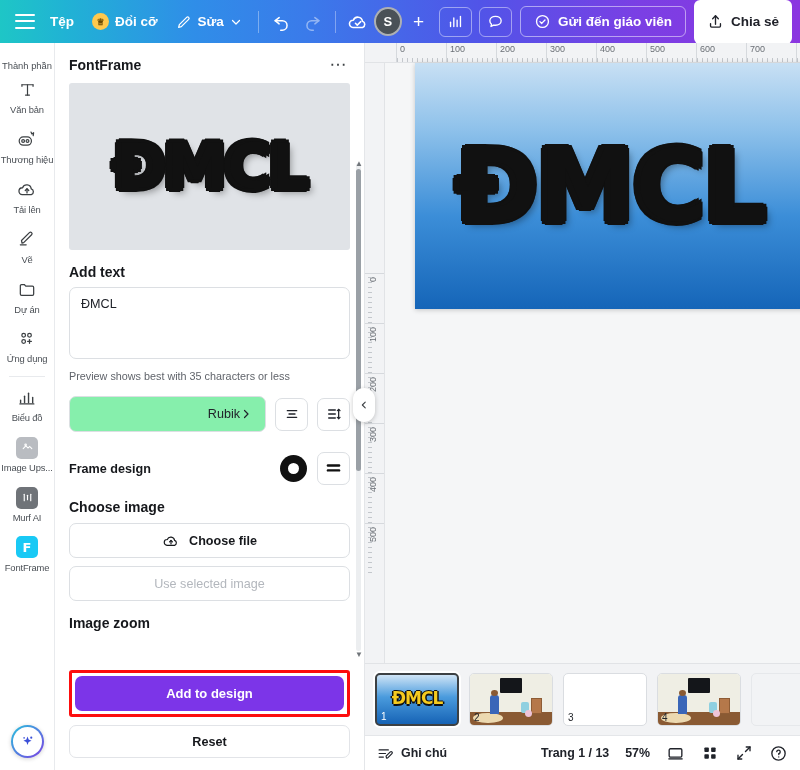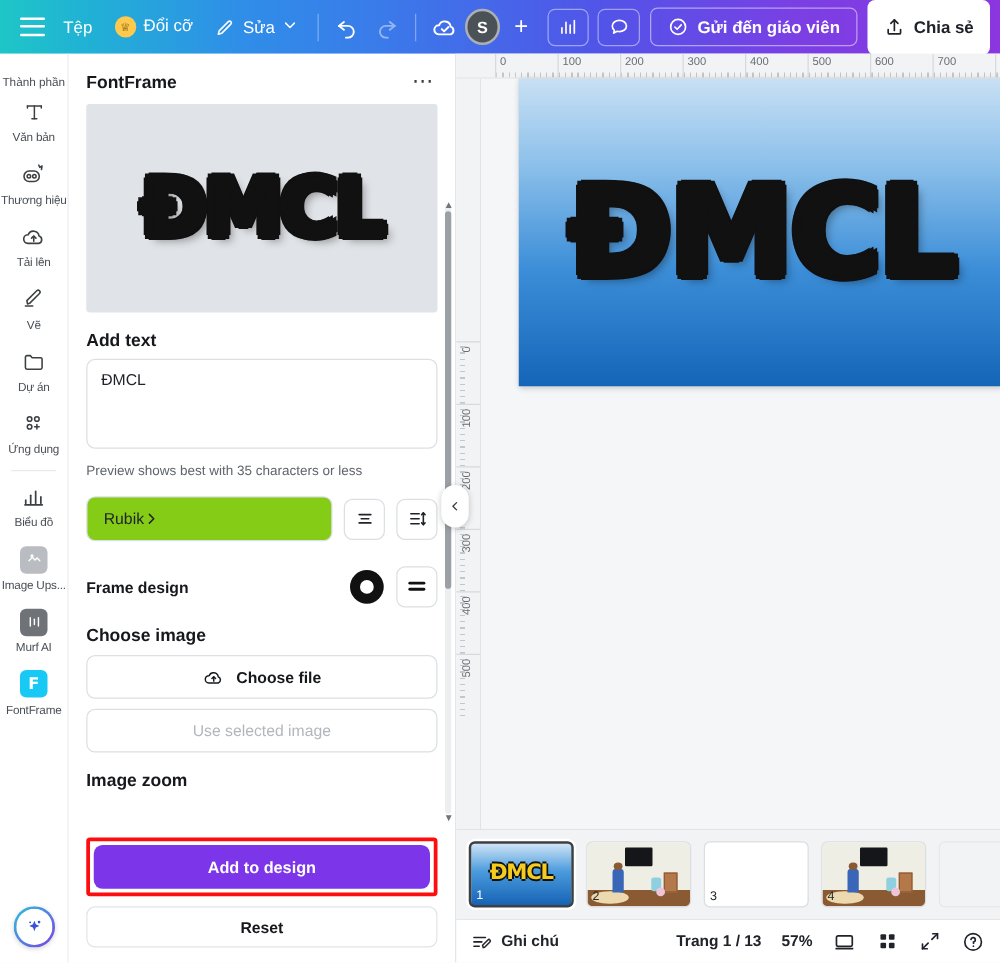--- a/index.html
+++ b/index.html
@@ -11,23 +11,23 @@
   .app { position: relative; width: 800px; height: 770px; display: flex; flex-direction: column; }
 
   
   .topbar {
     height: 43px; flex: 0 0 43px;
     background: linear-gradient(90deg, #1ec6c6 0%, #20b3d4 8%, #2f8ee8 24%, #3a7bea 38%, #5154e8 60%, #7b3fe4 80%, #8b36e0 100%);
     display: flex; align-items: center; padding: 0 8px 0 10px; gap: 0;
     color: #fff;
   }
   .tb-item {
-    display: flex; gap: 6px;
+    display: flex; align-items: center; gap: 6px;
     padding: 5px 9px; border-radius: 6px;
-    font-size: 13.5px; font-weight: 400; color: #fff; white-space: nowrap;
+    font-size: 13.5px; font-weight: 700; color: #fff; white-space: nowrap;
     cursor: pointer;
   }
   .hamb { width: 20px; height: 15px; position: relative; }
   .hamb i { position: absolute; left: 0; width: 20px; height: 2.1px; background: #fff; border-radius: 2px; }
   .hamb i:nth-child(1){top:0} .hamb i:nth-child(2){top:6.4px} .hamb i:nth-child(3){top:12.8px}
   .crown-badge {
     width: 17px; height: 17px; border-radius: 50%; background: #ffc94d;
     display: flex; align-items: center; justify-content: center;
     font-size: 9px; color: #6b4800;
   }
@@ -125,22 +125,22 @@
   .sec-label { font-size: 14px; font-weight: 700; color: #16181c; margin: 14px 0 7px; }
   .text-area {
     width: 100%; height: 72px; border: 1px solid #dcdfe3; border-radius: 7px;
     padding: 9px 11px; font-size: 12.6px; color: #20232a;
     font-family: "Liberation Sans", sans-serif; resize: none; outline: none; background:#fff;
   }
   .hint { font-size: 10.8px; color: #60646b; margin-top: 7px; }
   .row { display: flex; align-items: center; gap: 9px; margin-top: 14px; }
   .font-select {
     flex: 1 1 auto; height: 36px; border: 1px solid #dcdfe3; border-radius: 7px;
-    display:flex; align-items:center; justify-content: flex-start;
-    padding: 0 13px; font-size: 12.6px; color: #20232a; cursor: pointer; background:#84cc16;
+    display:flex; align-items:center; justify-content: flex-end;
+    padding: 0 13px; font-size: 12.6px; color: #20232a; cursor: pointer; background:#86efac;
   }
   .sq-btn {
     width: 33px; height: 33px; border: 1px solid #dcdfe3; border-radius: 7px;
     background:#fff; display:flex; align-items:center; justify-content:center; cursor:pointer;
   }
   .frame-row { display:flex; align-items:center; justify-content: space-between; margin-top: 20px; }
   .frame-label { font-size: 12.6px; font-weight: 700; color: #16181c; }
   .frame-ctrls { display:flex; align-items:center; gap: 10px; }
   .donut {
     width: 27px; height: 27px; border-radius: 50%; background: #111;

